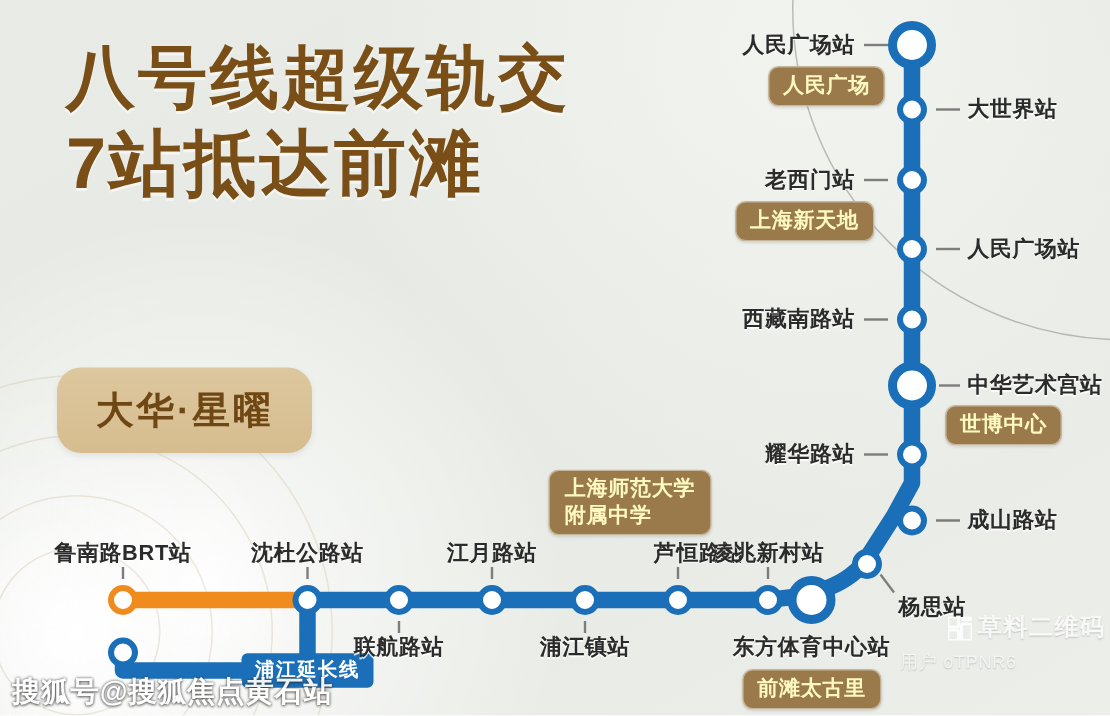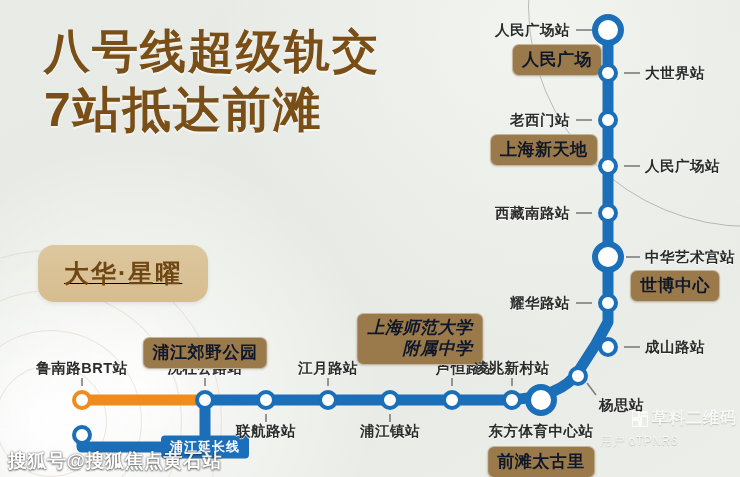--- a/index.html
+++ b/index.html
@@ -44,21 +44,20 @@
   }
   .hl1{font-size:46px;}
   .hl2{font-size:48px;margin-top:12px;}
 
   
   #brand-pill{
     position:absolute;left:38px;top:245px;
     padding:12px 26px;border-radius:16px;
     background:linear-gradient(180deg,#ddc79e 0%,#d6bd8f 100%);
     box-shadow:0 2px 4px rgba(0,0,0,0.08);
-    text-decoration:underline;
   }
   #brand-pill span{
     color:#6f4714;font-size:25px;font-weight:bold;letter-spacing:2px;white-space:nowrap;
   }
 
   
   #metro{position:absolute;left:0;top:0;width:740px;height:477px;}
   svg#lines{position:absolute;left:0;top:0;}
 
   .stn{position:absolute;border-radius:50%;background:#ffffff;border:4px solid #1b6fb8;
@@ -67,28 +66,28 @@
 
   .lbl{position:absolute;white-space:nowrap;color:#2b2b2b;font-size:14.5px;font-weight:bold;
        letter-spacing:0.5px;text-shadow:0 1px 0 rgba(255,255,255,0.8);}
   .lbl.r{transform:translate(0,-50%);}
   .lbl.l{transform:translate(-100%,-50%);}
   .lbl.t{transform:translate(-50%,-100%);}
   .lbl.b{transform:translate(-50%,0);}
 
   .badge{
     position:absolute;white-space:nowrap;
-    background:#9a7a4a;color:#0f172a;
-    font-size:17px;font-weight:bold;letter-spacing:0.5px;
+    background:#9a7a4a;color:#fef9c3;
+    font-size:14px;font-weight:bold;letter-spacing:0.5px;
     padding:3px 9px 4px;border-radius:7px;
     box-shadow:0 1px 2px rgba(0,0,0,0.12);
     border:1px solid rgba(255,255,255,0.45);
   }
   .badge.c{transform:translate(-50%,0);}
-  .badge.two{text-align:right;line-height:1.25;padding:3px 10px 4px;font-style:italic;}
+  .badge.two{text-align:left;line-height:1.25;padding:3px 10px 4px;}
 
   .bluebadge{
     position:absolute;white-space:nowrap;
     background:#1b6fb8;color:#ffffff;
     font-size:13px;font-weight:bold;letter-spacing:1px;
     padding:2px 9px 3px;border-radius:4px;
     transform:translate(-50%,-50%);
   }
 
   
@@ -193,21 +192,20 @@
 
     <div class="stn" style="left:72px;top:390px;width:20px;height:20px;border-color:#f08c1e;"></div>
     <div class="lbl t" style="left:82px;top:378px;">鲁南路BRT站</div>
 
     <div class="stn" style="left:72px;top:425px;width:20px;height:20px;"></div>
 
     <div class="bluebadge" style="left:205px;top:447px;">浦江延长线</div>
 
     <div class="stn" style="left:195px;top:390px;width:20px;height:20px;"></div>
     <div class="lbl t" style="left:205px;top:378px;">沈杜公路站</div>
-    <div class="badge c" style="left:205px;top:337px;">浦江郊野公园</div>
 
     <div class="stn" style="left:256px;top:390px;width:20px;height:20px;"></div>
     <div class="lbl b" style="left:266px;top:422px;">联航路站</div>
 
     <div class="stn" style="left:318px;top:390px;width:20px;height:20px;"></div>
     <div class="lbl t" style="left:328px;top:378px;">江月路站</div>
 
     <div class="stn" style="left:380px;top:390px;width:20px;height:20px;"></div>
     <div class="lbl b" style="left:390px;top:422px;">浦江镇站</div>
 

